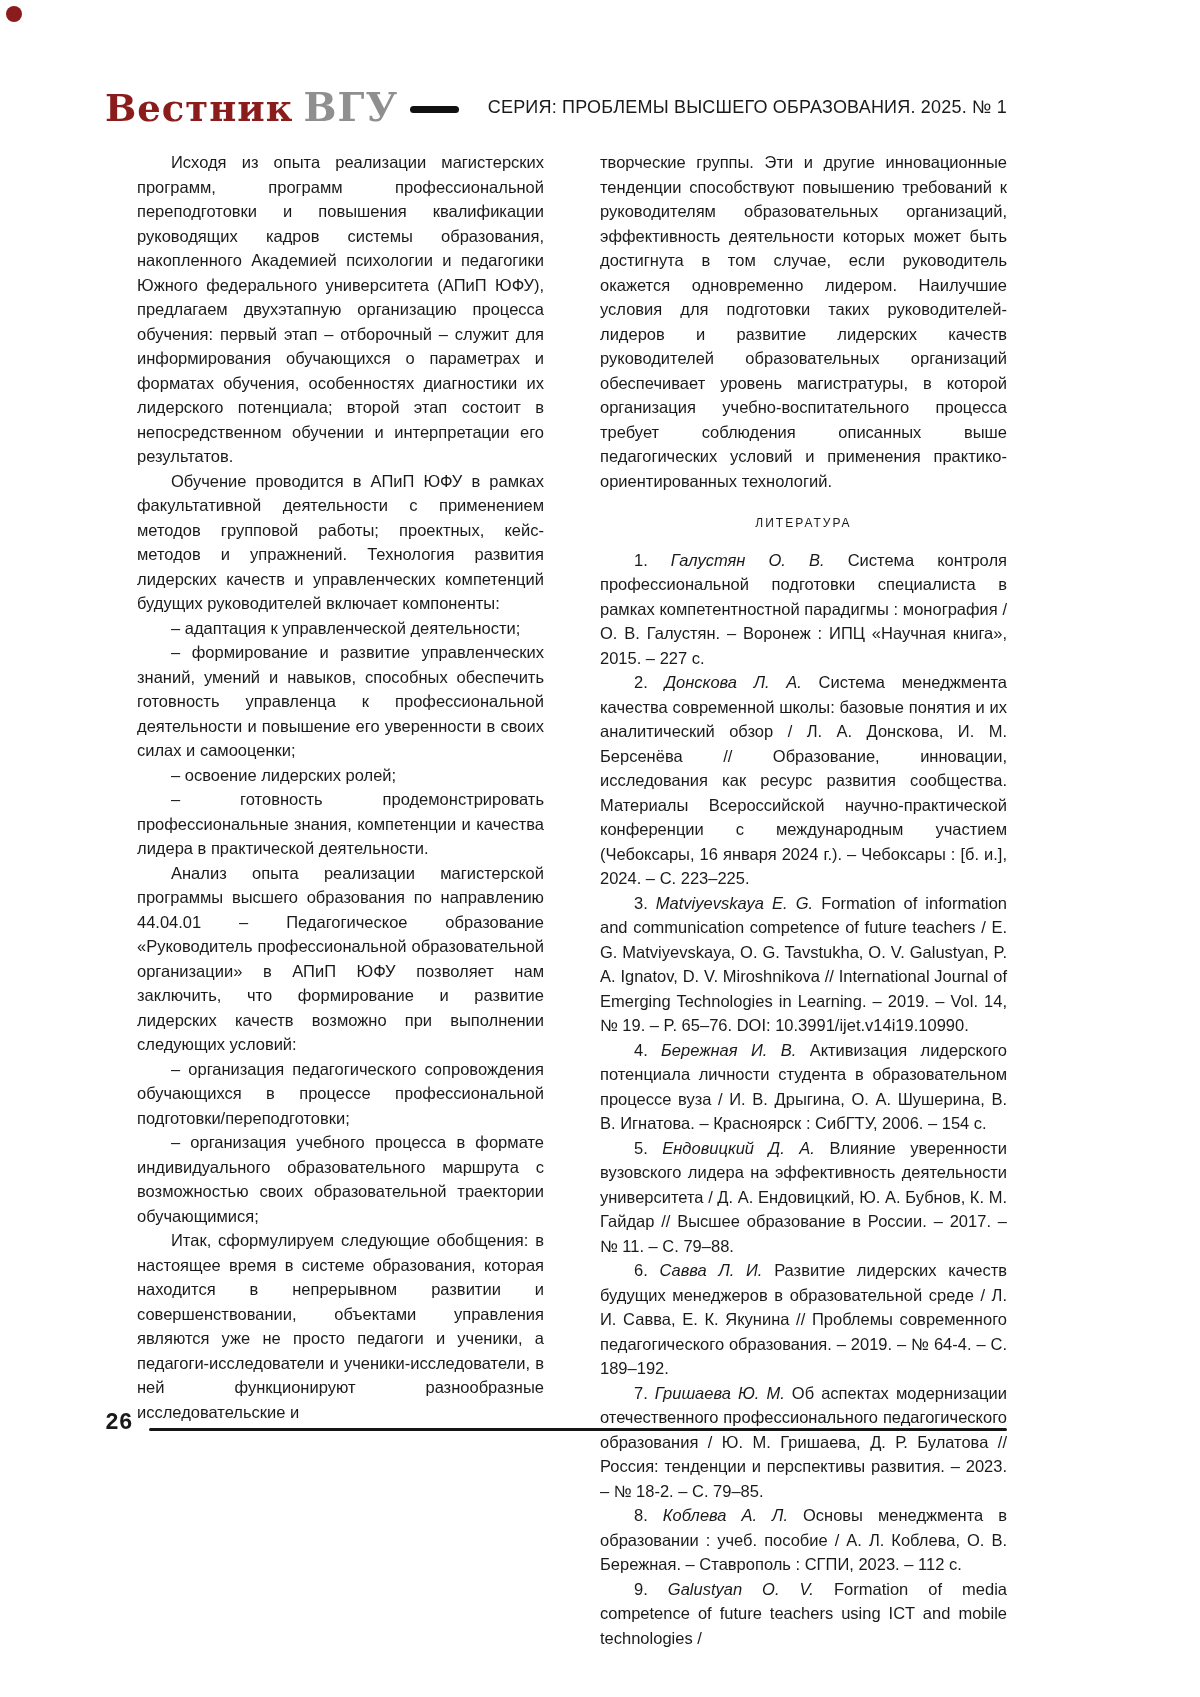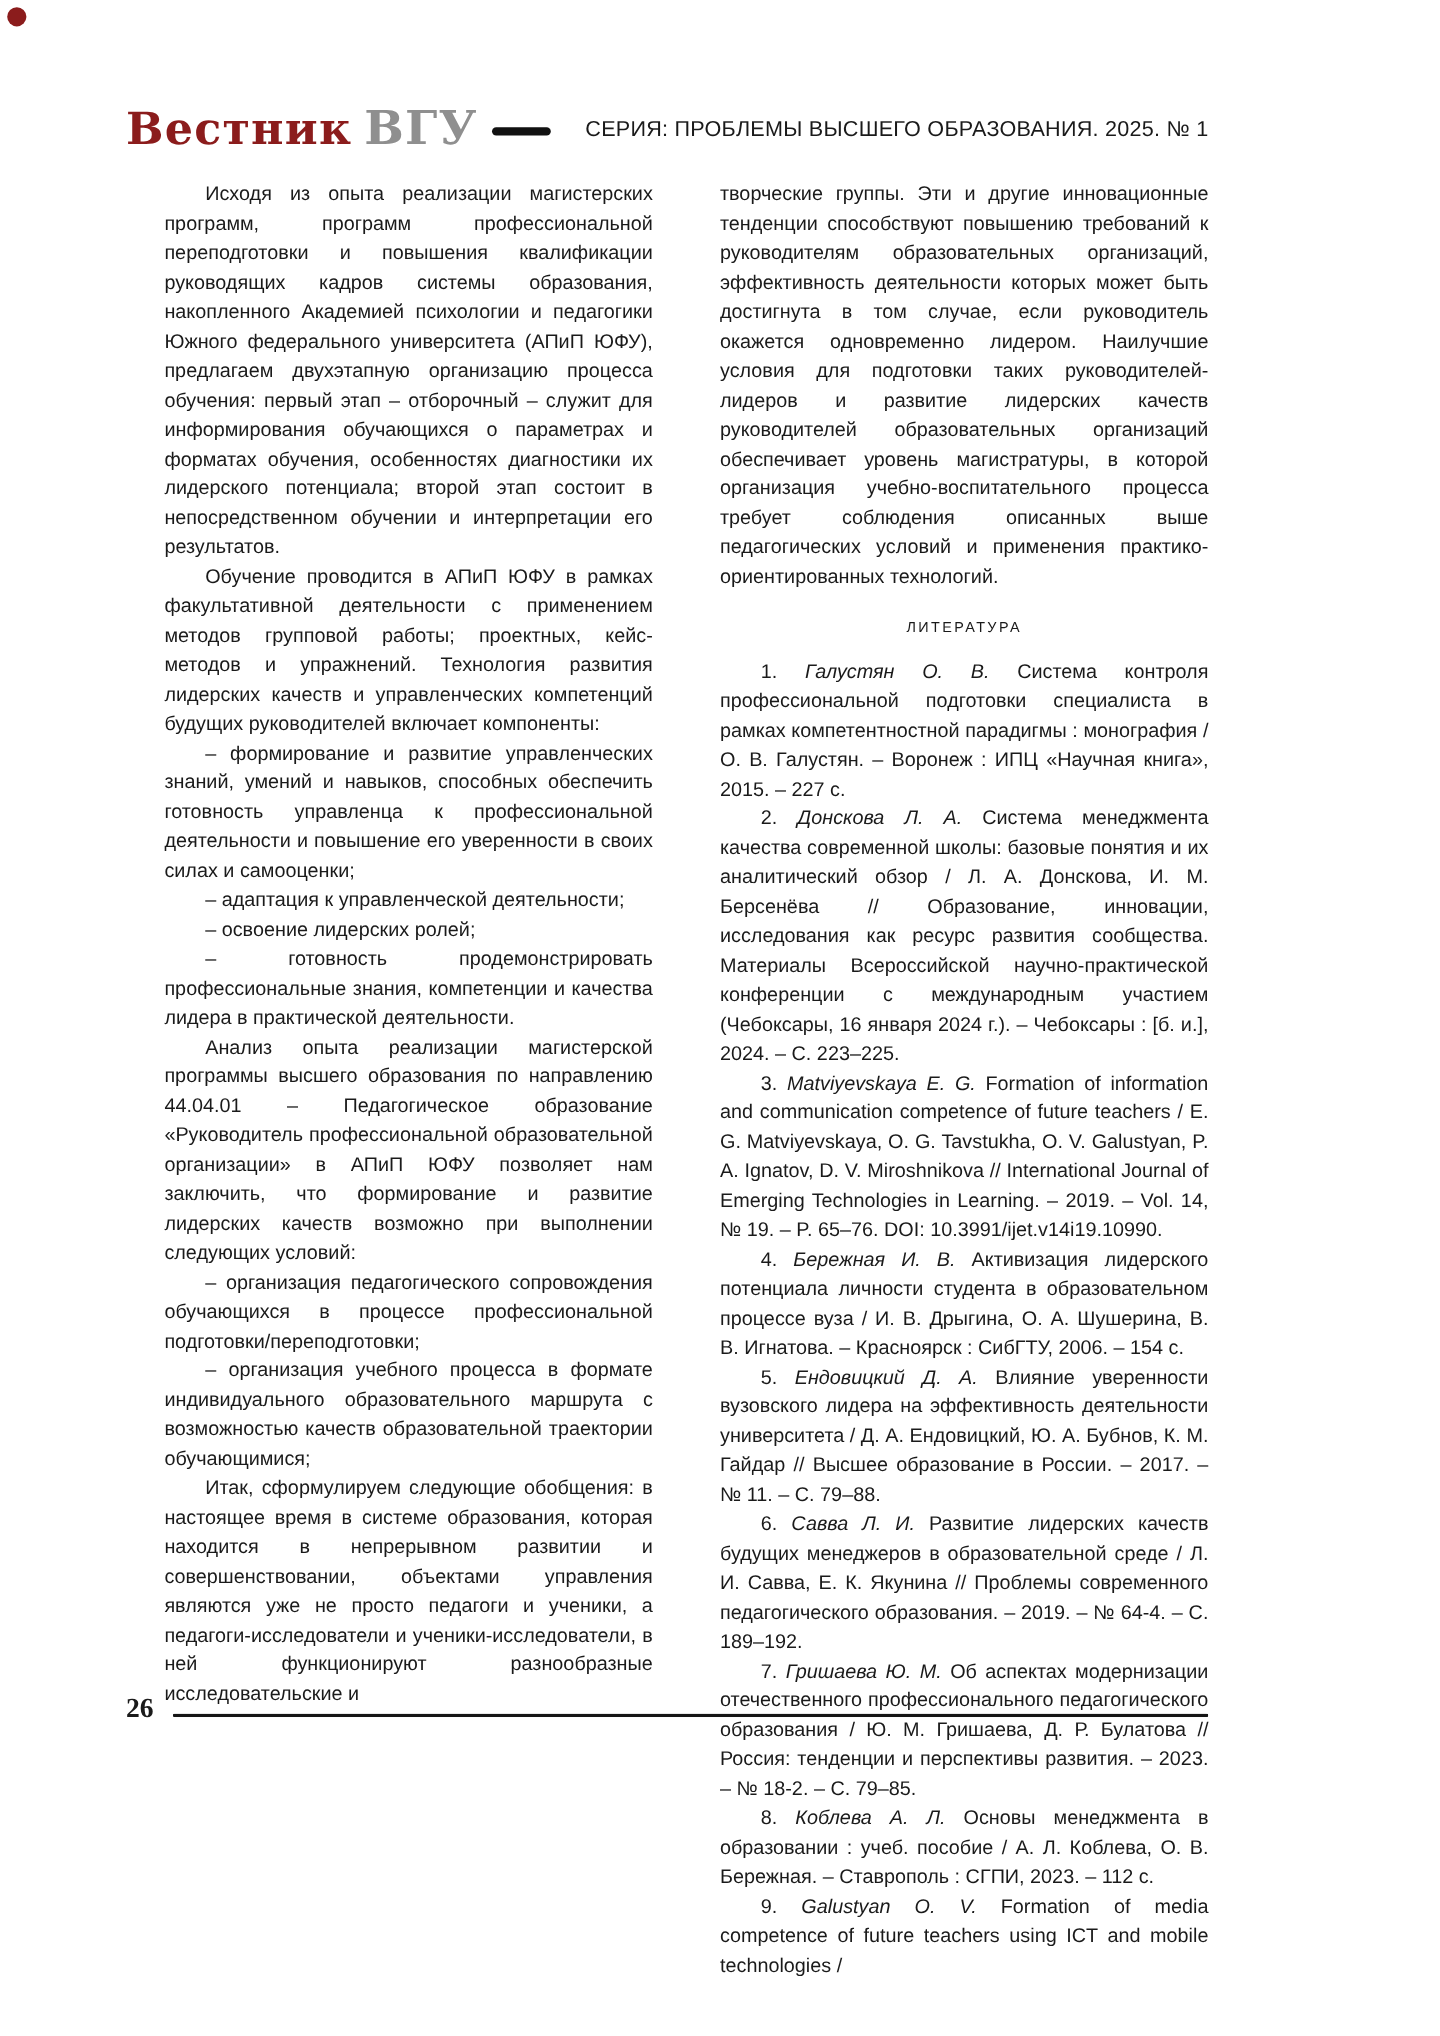--- a/index.html
+++ b/index.html
@@ -19,21 +19,21 @@
   .series-title { font-size:18px; font-weight:normal; white-space:nowrap; letter-spacing:0.2px;margin-left:21px; }
 
   .content { position:absolute; left:105px; top:150px; width:902px; display:flex; gap:24px; }
   .column { width:439px; text-align:justify; font-size:16.5px; line-height:24.5px;margin-left:32px; }
   .para { margin:0; text-indent:34px; }
   .no-indent { text-indent:0; }
   .lit-heading { text-align:center; font-size:12px; font-weight:400; letter-spacing:2px; margin:18px 0 12px; text-indent:0; }
   .ref i { font-style:italic; }
 
   .footer { position:absolute; left:105px; top:1412px; width:902px; display:flex; align-items:flex-end; }
-  .page-number { font-family:Liberation Serif, serif; font-weight:bold; font-size:23px; line-height:1; }
+  .page-number { font-family:Liberation Mono, monospace; font-weight:bold; font-size:23px; line-height:1; }
   .footer-rule { flex:1; border-bottom:3px solid #151515; margin:0 0 4px 16px; }
 </style>
 </head>
 <body>
 
 <div class="page">
 
   <div class="corner-mark"></div>
 
   <header class="header">
@@ -41,27 +41,27 @@
       <span class="logo-vestnik" style="color: rgb(139, 28, 28);">Вестник</span><span class="logo-vgu" style="color: rgb(143, 143, 143);">ВГУ</span>
     </div>
     <div class="header-rule"></div>
     <div class="series-title">СЕРИЯ: ПРОБЛЕМЫ ВЫСШЕГО ОБРАЗОВАНИЯ. 2025. № 1</div>
   </header>
 
   <main class="content">
     <section class="column">
         <p class="para">Исходя из опыта реализации магистерских программ, программ профессиональной переподготовки и повышения квалификации руководящих кадров системы образования, накопленного Академией психологии и педагогики Южного федерального университета (АПиП ЮФУ), предлагаем двухэтапную организацию процесса обучения: первый этап – отборочный – служит для информирования обучающихся о параметрах и форматах обучения, особенностях диагностики их лидерского потенциала; второй этап состоит в непосредственном обучении и интерпретации его результатов.</p>
         <p class="para">Обучение проводится в АПиП ЮФУ в рамках факультативной деятельности с применением методов групповой работы; проектных, кейс-методов и упражнений. Технология развития лидерских качеств и управленческих компетенций будущих руководителей включает компоненты:</p>
+        <p class="para">– адаптация к управленческой деятельности;</p>
         <p class="para">– формирование и развитие управленческих знаний, умений и навыков, способных обеспечить готовность управленца к профессиональной деятельности и повышение его уверенности в своих силах и самооценки;</p>
-        <p class="para">– адаптация к управленческой деятельности;</p>
         <p class="para">– освоение лидерских ролей;</p>
         <p class="para">– готовность продемонстрировать профессиональные знания, компетенции и качества лидера в практической деятельности.</p>
         <p class="para">Анализ опыта реализации магистерской программы высшего образования по направлению 44.04.01 – Педагогическое образование «Руководитель профессиональной образовательной организации» в АПиП ЮФУ позволяет нам заключить, что формирование и развитие лидерских качеств возможно при выполнении следующих условий:</p>
         <p class="para">– организация педагогического сопровождения обучающихся в процессе профессиональной подготовки/переподготовки;</p>
-        <p class="para">– организация учебного процесса в формате индивидуального образовательного маршрута с возможностью качеств образовательной траектории обучающимися;</p>
+        <p class="para">– организация учебного процесса в формате индивидуального образовательного маршрута с возможностью своих образовательной траектории обучающимися;</p>
         <p class="para">Итак, сформулируем следующие обобщения: в настоящее время в системе образования, которая находится в непрерывном развитии и совершенствовании, объектами управления являются уже не просто педагоги и ученики, а педагоги-исследователи и ученики-исследователи, в ней функционируют разнообразные исследовательские и</p>
       </section>
 
     <section class="column">
       <p class="para no-indent">творческие группы. Эти и другие инновационные тенденции способствуют повышению требований к руководителям образовательных организаций, эффективность деятельности которых может быть достигнута в том случае, если руководитель окажется одновременно лидером. Наилучшие условия для подготовки таких руководителей-лидеров и развитие лидерских качеств руководителей образовательных организаций обеспечивает уровень магистратуры, в которой организация учебно-воспитательного процесса требует соблюдения описанных выше педагогических условий и применения практико-ориентированных технологий.</p>
       <h2 class="lit-heading">ЛИТЕРАТУРА</h2>
       <div>
           <p class="para ref"><span>1. </span><i>Галустян О. В.</i> Система контроля профессиональной подготовки специалиста в рамках компетентностной парадигмы : монография / О. В. Галустян. – Воронеж : ИПЦ «Научная книга», 2015. – 227 с.</p>
           <p class="para ref"><span>2. </span><i>Донскова Л. А.</i> Система менеджмента качества современной школы: базовые понятия и их аналитический обзор / Л. А. Донскова, И. М. Берсенёва // Образование, инновации, исследования как ресурс развития сообщества. Материалы Всероссийской научно-практической конференции с международным участием (Чебоксары, 16 января 2024 г.). – Чебоксары : [б. и.], 2024. – С. 223–225.</p>
           <p class="para ref"><span>3. </span><i>Matviyevskaya E. G.</i> Formation of information and communication competence of future teachers / E. G. Matviyevskaya, O. G. Tavstukha, O. V. Galustyan, P. A. Ignatov, D. V. Miroshnikova // International Journal of Emerging Technologies in Learning. – 2019. – Vol. 14, № 19. – P. 65–76. DOI: 10.3991/ijet.v14i19.10990.</p>

